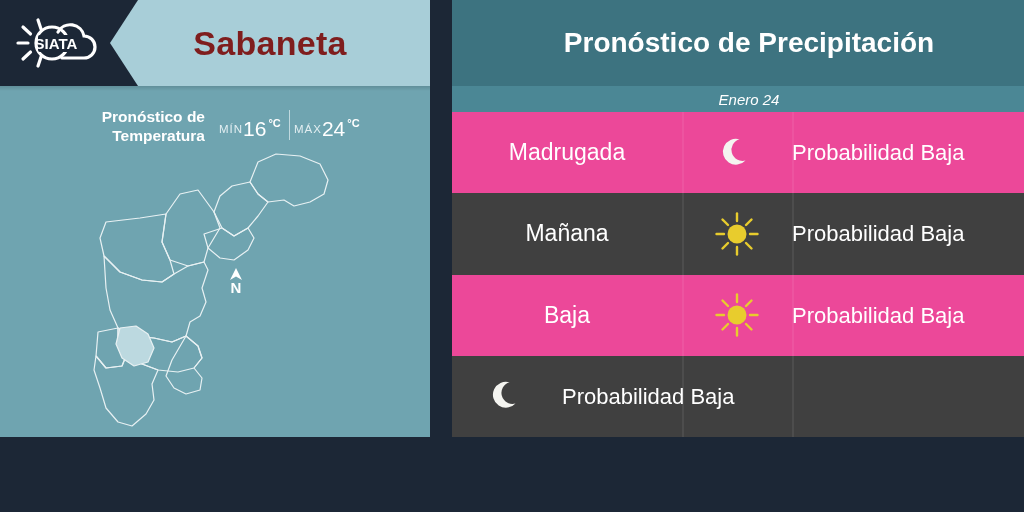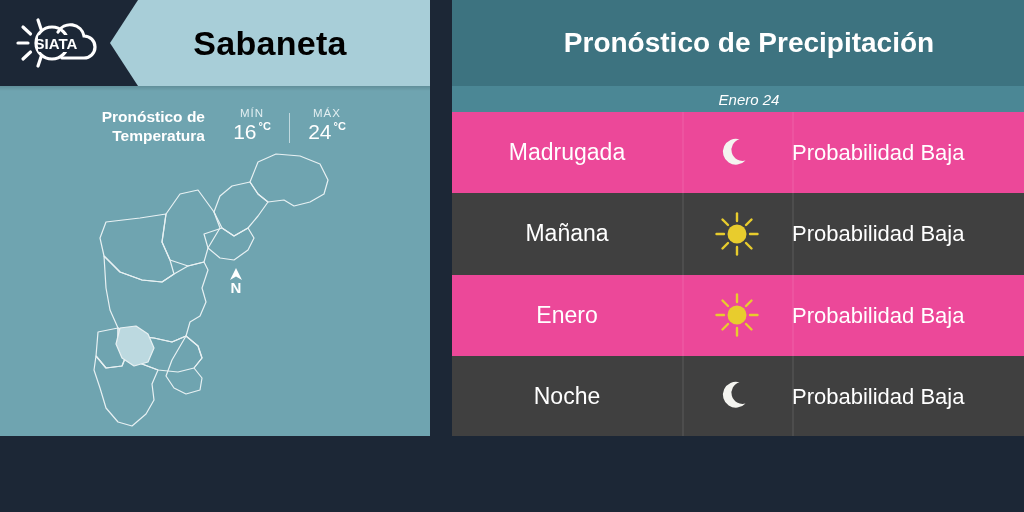--- a/index.html
+++ b/index.html
@@ -1,41 +1,41 @@
 <!DOCTYPE html>
 <html><head>
 <meta charset="utf-8">
 <style>
   html,body{margin:0;padding:0;}
   body{
     width:1024px;height:512px;overflow:hidden;
     font-family:"Liberation Sans",sans-serif;
     background:#1c2736;
   }
-  .canvas{position:relative;width:1024px;height:436px;overflow:hidden;}
+  .canvas{position:relative;width:1024px;height:512px;overflow:hidden;}
 
   
   .left-panel{position:absolute;left:0;top:0;width:430px;height:437px;background:#6fa4b0;}
   .left-head{position:absolute;left:0;top:0;width:430px;height:86px;background:#a8ced8;}
   .left-head-shadow{position:absolute;left:0;top:86px;width:430px;height:5px;
     background:linear-gradient(to bottom,rgba(0,0,0,.13),rgba(0,0,0,0));}
   .logo-block{position:absolute;left:0;top:0;width:110px;height:86px;background:#1c2736;}
   .logo-arrow{position:absolute;left:110px;top:0;width:0;height:0;
     border-top:43px solid #1c2736;border-bottom:43px solid #1c2736;border-right:28px solid transparent;}
   .logo-mark{position:absolute;left:12px;top:14px;width:90px;height:58px;}
   .city-title{position:absolute;left:110px;top:0;width:320px;height:86px;
     display:flex;align-items:center;justify-content:center;
-    color:#000000;font-size:34px;font-weight:bold;letter-spacing:.3px;}
+    color:#7f1d1d;font-size:34px;font-weight:bold;letter-spacing:.3px;}
 
   .temp-block{position:absolute;left:55px;top:98px;width:330px;height:56px;
     display:flex;align-items:center;}
   .temp-label{color:#ffffff;font-size:15.5px;font-weight:bold;line-height:19px;
     text-align:right;width:150px;}
   .temp-vals{display:flex;align-items:flex-end;margin-left:14px;}
-  .temp-col{display:flex;flex-direction:column;align-items:center;width:66px;}
+  .temp-col{display:flex;flex-direction:row;align-items:center;width:66px;}
   .temp-cap{color:#e2eef1;font-size:11.5px;letter-spacing:1px;margin-bottom:-1px;}
   .temp-row{display:flex;align-items:flex-start;}
   .temp-num{color:#ffffff;font-size:21px;line-height:27px;}
   .temp-unit{color:#ffffff;font-size:11px;font-weight:bold;margin-top:2px;margin-left:2px;}
   .temp-div{width:1px;height:30px;background:#cfe3e8;margin:0 4px 2px 4px;opacity:.85;}
 
   .map-wrap{position:absolute;left:62px;top:150px;width:300px;height:282px;}
   .compass{position:absolute;left:222px;top:268px;width:28px;text-align:center;color:#fff;}
   .compass-n{font-size:15px;font-weight:bold;line-height:14px;}
 
@@ -213,21 +213,21 @@
             </g>
           </svg>
         </div>
         <div class="c-prob">
           <span>Probabilidad Baja</span>
         </div>
       </div>
 
       <div class="frow odd">
         <div class="c-period">
-          <span>Enero</span>
+          <span>Baja</span>
         </div>
         <div class="c-icon">
           <svg width="50" height="50" viewBox="0 0 50 50">
             <circle cx="25" cy="25" r="9.5" fill="#e8cc2d"></circle>
             <g stroke="#e8cc2d" stroke-width="2.4" stroke-linecap="round">
               <line x1="25" y1="4.5" x2="25" y2="12"></line>
               <line x1="25" y1="38" x2="25" y2="45.5"></line>
               <line x1="4.5" y1="25" x2="12" y2="25"></line>
               <line x1="38" y1="25" x2="45.5" y2="25"></line>
               <line x1="10.5" y1="10.5" x2="16" y2="16"></line>
@@ -236,23 +236,20 @@
               <line x1="16" y1="34" x2="10.5" y2="39.5"></line>
             </g>
           </svg>
         </div>
         <div class="c-prob">
           <span>Probabilidad Baja</span>
         </div>
       </div>
 
       <div class="frow even">
-        <div class="c-period">
-          <span>Noche</span>
-        </div>
         <div class="c-icon">
           <svg width="46" height="46" viewBox="0 0 46 46">
             <path d="M31.5 30.5 A13 13 0 1 1 25.5 9.2 A10.4 10.4 0 0 0 31.5 30.5 Z" fill="#f4f4f0"></path>
           </svg>
         </div>
         <div class="c-prob">
           <span>Probabilidad Baja</span>
         </div>
       </div>
 

